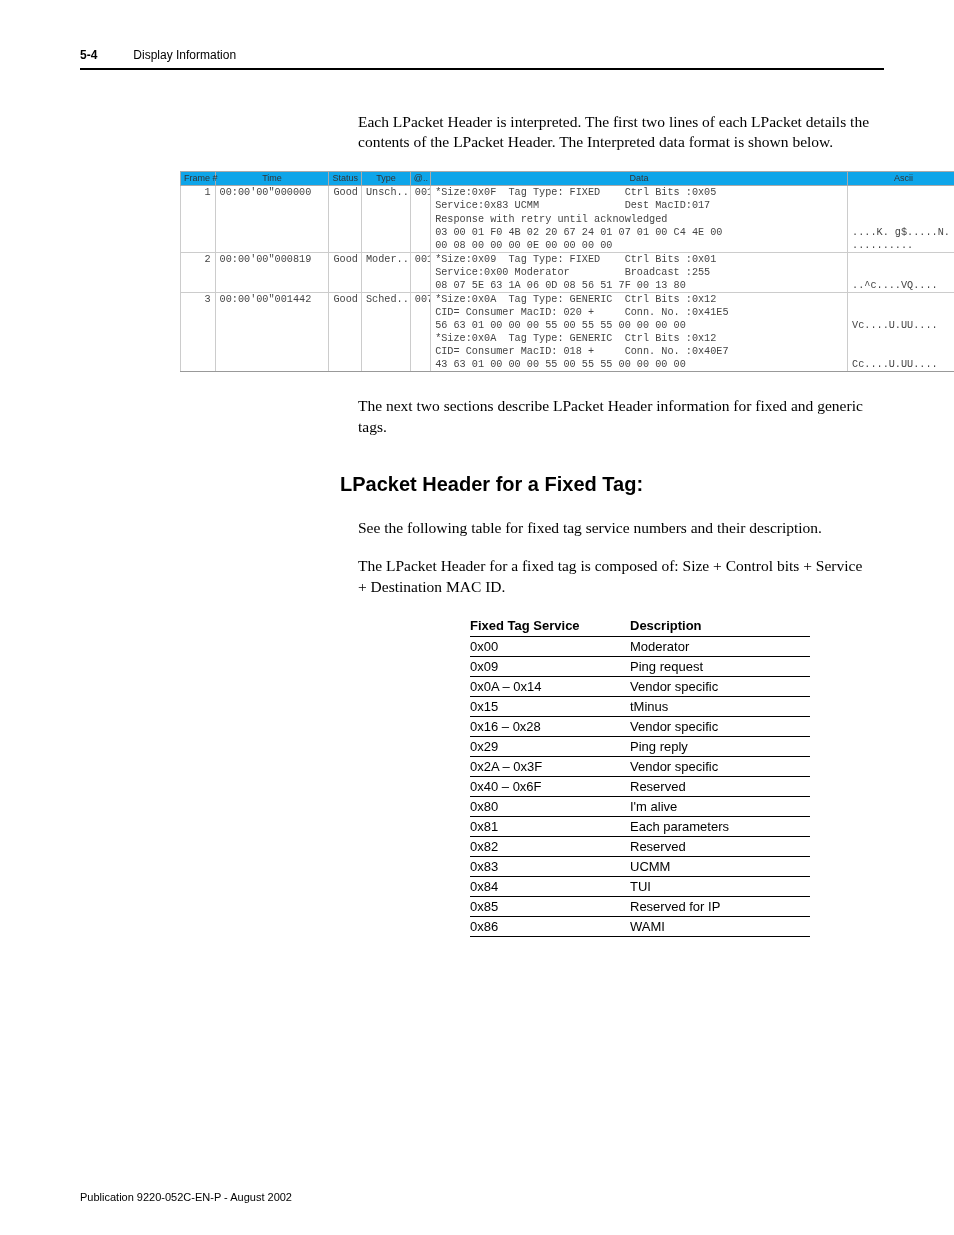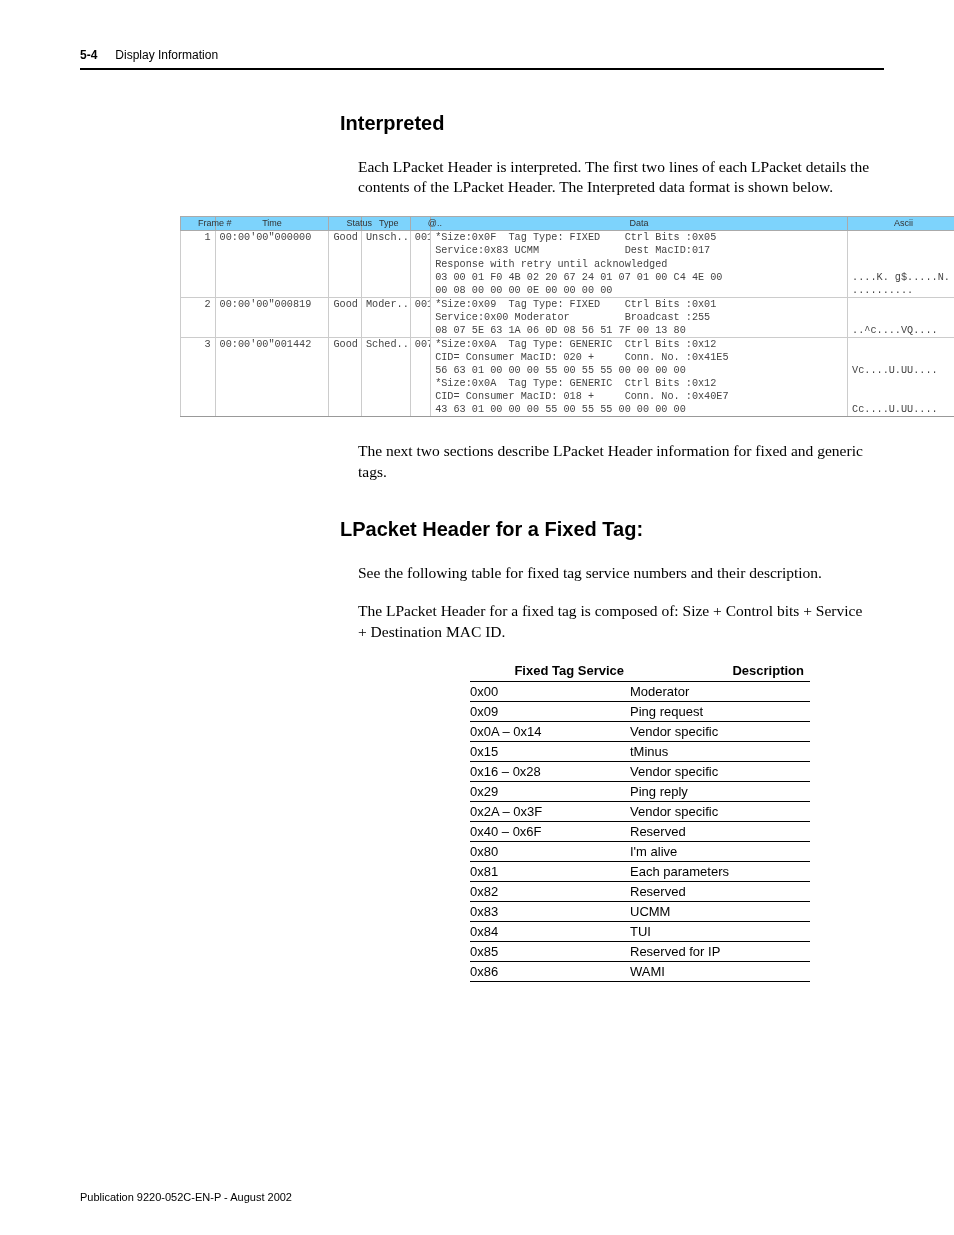--- a/index.html
+++ b/index.html
@@ -16,20 +16,21 @@
     position: relative;
     box-sizing: border-box;
     padding: 48px 70px 40px 80px;
   }
   .header-row {
     display: flex;
     align-items: baseline;
     font-family: Arial, Helvetica, sans-serif;
     font-size: 12px;
     margin-bottom: 6px;
+    gap: 18px;
   }
   .header-row .pagenum { font-weight: bold; margin-right: 18px; }
   .hr {
     border: none;
     border-top: 2.5px solid #000;
     margin: 0 0 42px 0;
   }
   .content-col {
     margin-left: 260px;
     margin-right: 10px;
@@ -55,25 +56,25 @@
     font-size: 10.2px;
     color: #444;
     line-height: 1.28;
     white-space: pre;
     border-collapse: collapse;
     width: 780px;
     table-layout: fixed;
   }
   .capture th {
     border: 1px solid #aaa;
-    background: #7dd3fc;
+    background: #0ea5e9;
     font-family: Arial, Helvetica, sans-serif;
     font-size: 9px;
     font-weight: normal;
-    padding: 1px 17px;
+    padding: 1px 3px;
     color: #333;
     text-align: left;
   }
   .capture th.center { text-align: center; }
   .capture td {
     border-left: 1px solid #ccc;
     border-right: 1px solid #ccc;
     padding: 0 4px;
     vertical-align: top;
     overflow: hidden;
@@ -91,21 +92,21 @@
 
   
   .svc-table {
     margin-left: 390px;
     width: 340px;
     border-collapse: collapse;
     font-family: Arial, Helvetica, sans-serif;
     font-size: 13px;
   }
   .svc-table th {
-    text-align: right;
+    text-align: left;
     font-weight: bold;
     border-bottom: 1.6px solid #000;
     padding: 3px 6px 3px 0;
   }
   .svc-table td {
     border-bottom: 0.8px solid #000;
     padding: 2px 2px 2px 0;
   }
   .svc-table col.c1 { width: 160px; }
 
@@ -123,21 +124,20 @@
 
 <div class="page">
 
   <div class="header-row">
     <span class="pagenum">5-4</span>
     <span>Display Information</span>
   </div>
   <hr class="hr">
 
   <div class="content-col">
-    <h2 class="section">Interpreted</h2>
     <p class="body">Each LPacket Header is interpreted. The first two lines of each LPacket details the contents of the LPacket Header. The Interpreted data format is shown below.</p>
   </div>
 
   <table class="capture">
     <colgroup>
       <col class="col-frame"><col class="col-time"><col class="col-stat">
       <col class="col-type"><col class="col-at"><col class="col-data"><col class="col-ascii">
     </colgroup>
     <thead>
       <tr>

